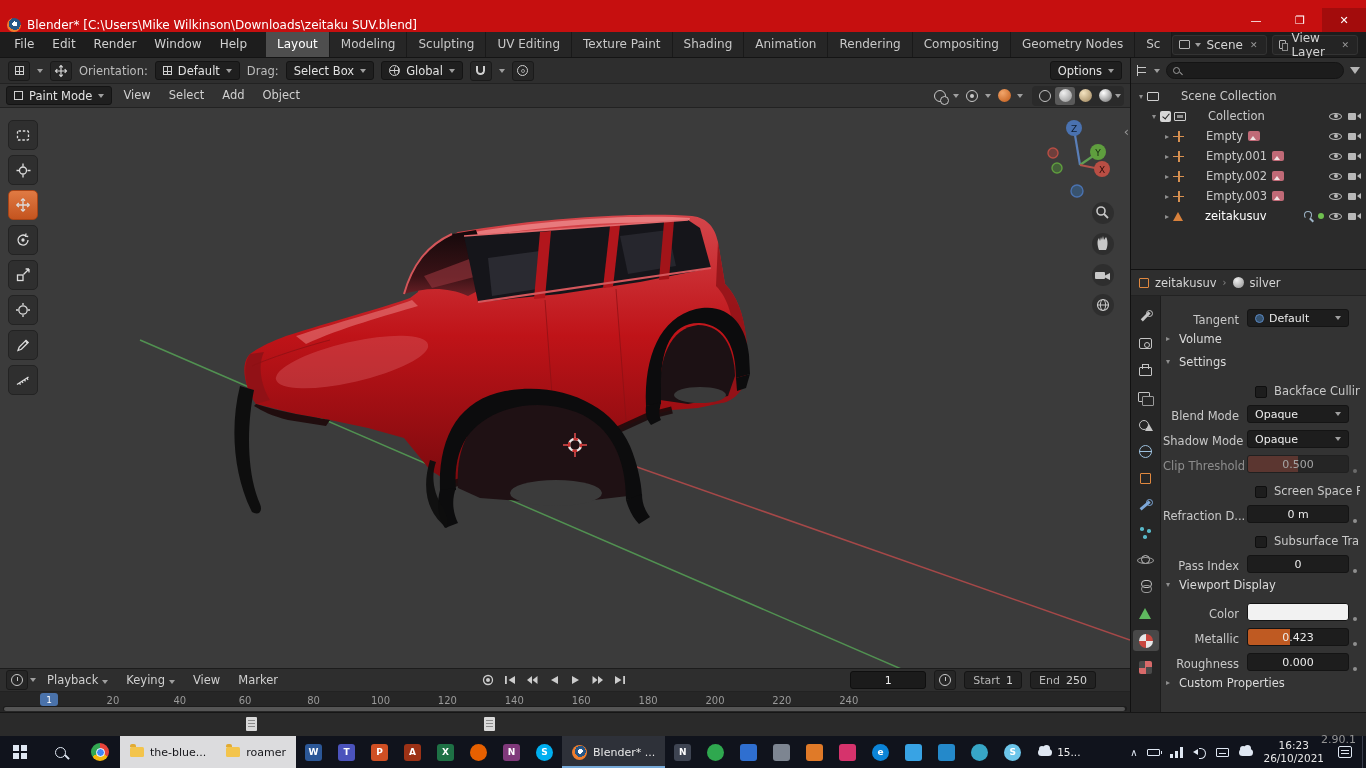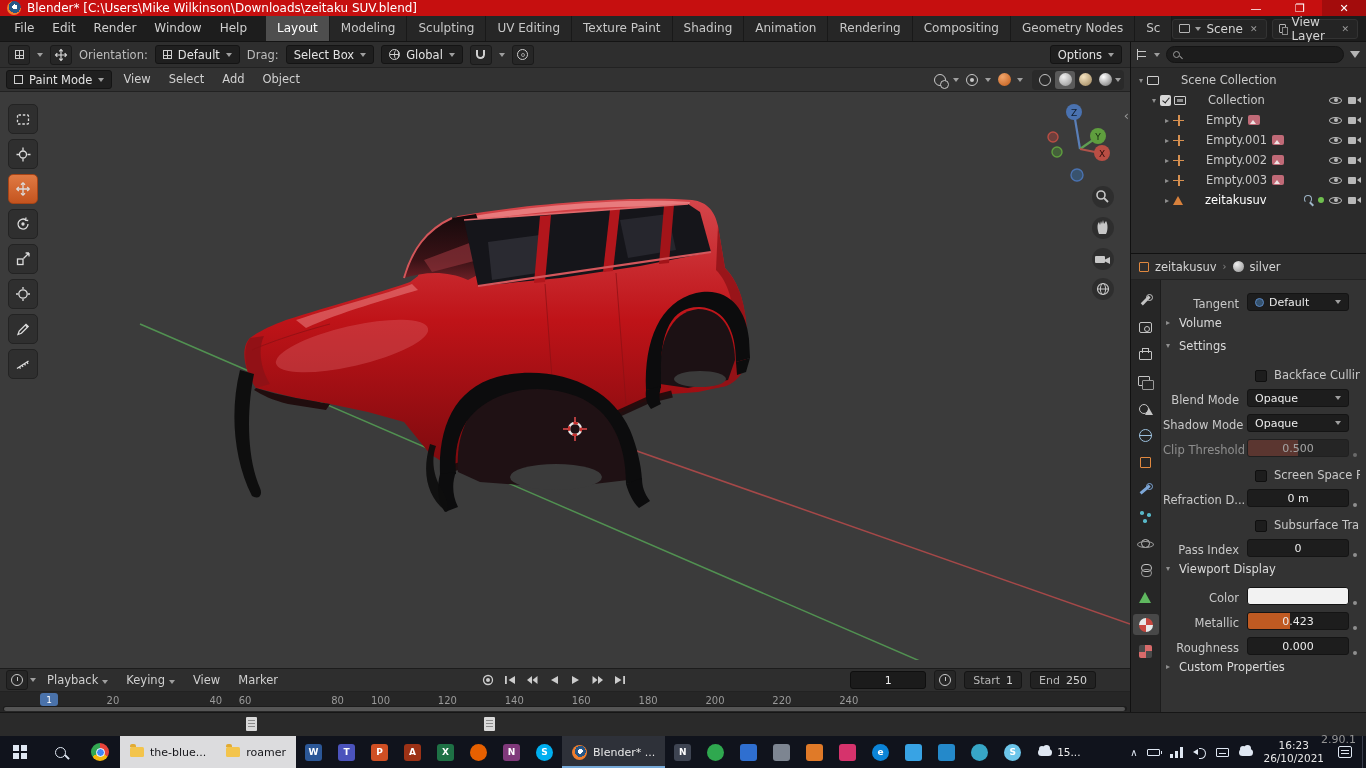--- a/index.html
+++ b/index.html
@@ -1,21 +1,21 @@
 <!DOCTYPE html>
 <html><head>
 <meta charset="utf-8">
 <style>
 *{margin:0;padding:0;box-sizing:border-box;user-select:none}
 html,body{width:1366px;height:768px;overflow:hidden}
 body{font-family:"DejaVu Sans","Liberation Sans",sans-serif;font-size:12px;color:#d4d4d4;background:#1d1d1d}
 .screen{position:relative;width:1366px;height:768px;display:flex;flex-direction:column}
 
 
-.titlebar{height:16px;background:#c60f0f;display:flex;align-items:center;color:#fff;font-size:12px}
+.titlebar{height:32px;background:#c60f0f;display:flex;align-items:flex-end;color:#fff;font-size:12px}
 .tb-logo{width:14px;height:14px;border-radius:50%;margin:0 6px 0 7px;background:radial-gradient(circle at 55% 42%,#ffffff 0 2.5px,#265787 2.5px 6px,#ef7d2d 6px)}
 .tb-title{flex:1;white-space:nowrap;overflow:hidden}
 .winbtn{width:44px;height:24px;display:flex;align-items:center;justify-content:center;font-size:11px;color:#fff}
 .winbtn.close{background:#a30c0c}
 
 
 .menubar{height:26px;background:#1d1d1d;display:flex;align-items:stretch;border-bottom:1px solid #141414;font-size:12px}
 .menu-item{padding:0 9px;line-height:25px;color:#d0d0d0;white-space:nowrap}
 .ws-tabs{display:flex;margin-left:10px}
 .ws-tab{padding:0 11px;line-height:25px;background:#262626;border-right:1px solid #191919;color:#c8c8c8;white-space:nowrap}
@@ -596,23 +596,23 @@
             <span class="k">End</span>
               <span>250</span>
           </span>
         </span>
       </div>
 
       <div class="tl-ruler">
         <span class="playhead">1</span>
         <span class="tl-scroll"></span>
       <span class="tick" style="left: 112.9px;">20</span>
-          <span class="tick" style="left: 179.8px; margin-left: 36px;">40</span>
+          <span class="tick" style="left: 179.8px;">40</span>
           <span class="tick" style="left: 245px;">60</span>
-          <span class="tick" style="left: 313.6px; margin-left: 24px;">80</span>
+          <span class="tick" style="left: 313.6px;">80</span>
           <span class="tick" style="left: 380.5px;">100</span>
           <span class="tick" style="left: 447.4px;">120</span>
           <span class="tick" style="left: 514.3px;">140</span>
           <span class="tick" style="left: 581.2px;">160</span>
           <span class="tick" style="left: 648.1px;">180</span>
           <span class="tick" style="left: 715px;">200</span>
           <span class="tick" style="left: 781.9px;">220</span>
           <span class="tick" style="left: 848.8px;">240</span>
         </div>
     </div>

